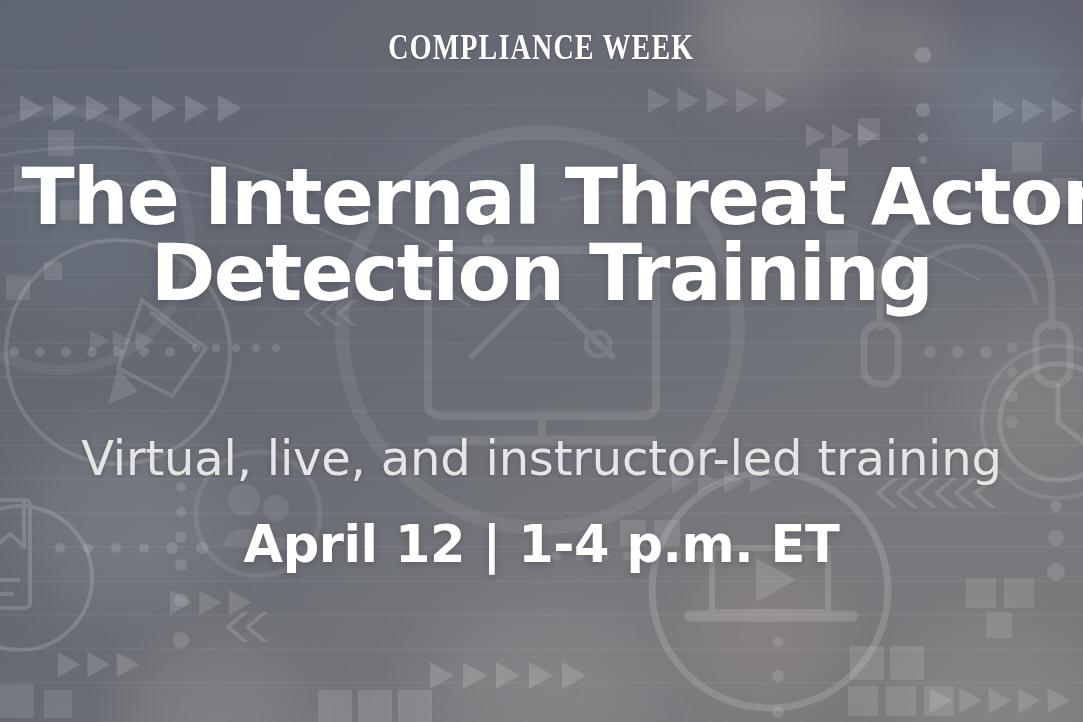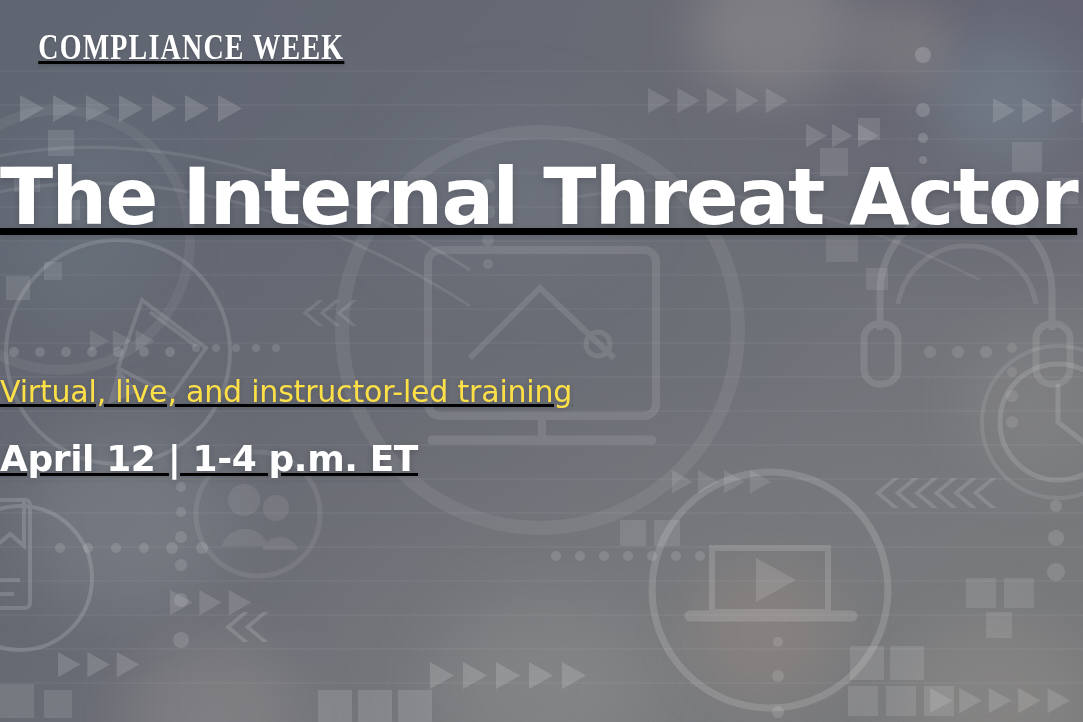--- a/index.html
+++ b/index.html
@@ -53,23 +53,22 @@
     width: 1083px;
     height: 722px;
   }
 
   
   .content {
     position: absolute;
     inset: 0;
     display: flex;
     flex-direction: column;
-    align-items: flex-start;
+    align-items: center;
     text-align: center;
-    text-decoration: underline;
   }
   .logo {
     margin-top: 28px;
     font-family: "Liberation Serif", serif;
     font-weight: 700;
     font-size: 35px;
     letter-spacing: 1.5px;
     color: #ffffff;
     transform: scaleX(0.80);
     transform-origin: center;
@@ -82,34 +81,34 @@
     font-family: "DejaVu Sans", sans-serif;
     font-weight: bold;
     font-size: 78px;
     line-height: 0.97;
     letter-spacing: -1.6px;
     color: #ffffff;
     text-shadow: 0 2px 7px rgba(40,42,50,0.26);
   }
   .headline .ln { display: block; white-space: nowrap; }
   .subtitle {
-    margin-top: 86px;
+    margin-top: 66px;
     font-family: "DejaVu Sans", sans-serif;
     font-weight: 400;
-    font-size: 30px;
+    font-size: 48px;
     letter-spacing: -0.2px;
-    color: #fde047;
+    color: #e5e5e5;
     text-shadow: 0 1px 5px rgba(40,42,50,0.26);
     white-space: nowrap;
   }
   .dateline {
     margin-top: 29px;
     font-family: "DejaVu Sans", sans-serif;
     font-weight: bold;
-    font-size: 36px;
+    font-size: 51px;
     letter-spacing: -0.4px;
     color: #ffffff;
     text-shadow: 0 2px 6px rgba(40,42,50,0.28);
     white-space: nowrap;
   }
 </style>
 </head>
 <body>
 
 <div id="banner">
@@ -459,20 +458,21 @@
       <circle cx="60" cy="240" r="130"></circle>
     </g>
   </svg>
 
   <div class="content">
 
     <div class="logo">COMPLIANCE WEEK</div>
 
     <h1 class="headline">
       <span class="ln">The Internal Threat Actor</span>
+      <span class="ln">Detection Training</span>
     </h1>
 
     <div class="subtitle">Virtual, live, and instructor-led training</div>
 
     <div class="dateline">April 12 | 1-4 p.m. ET</div>
 
   </div>
 </div>
 
 </body></html>

